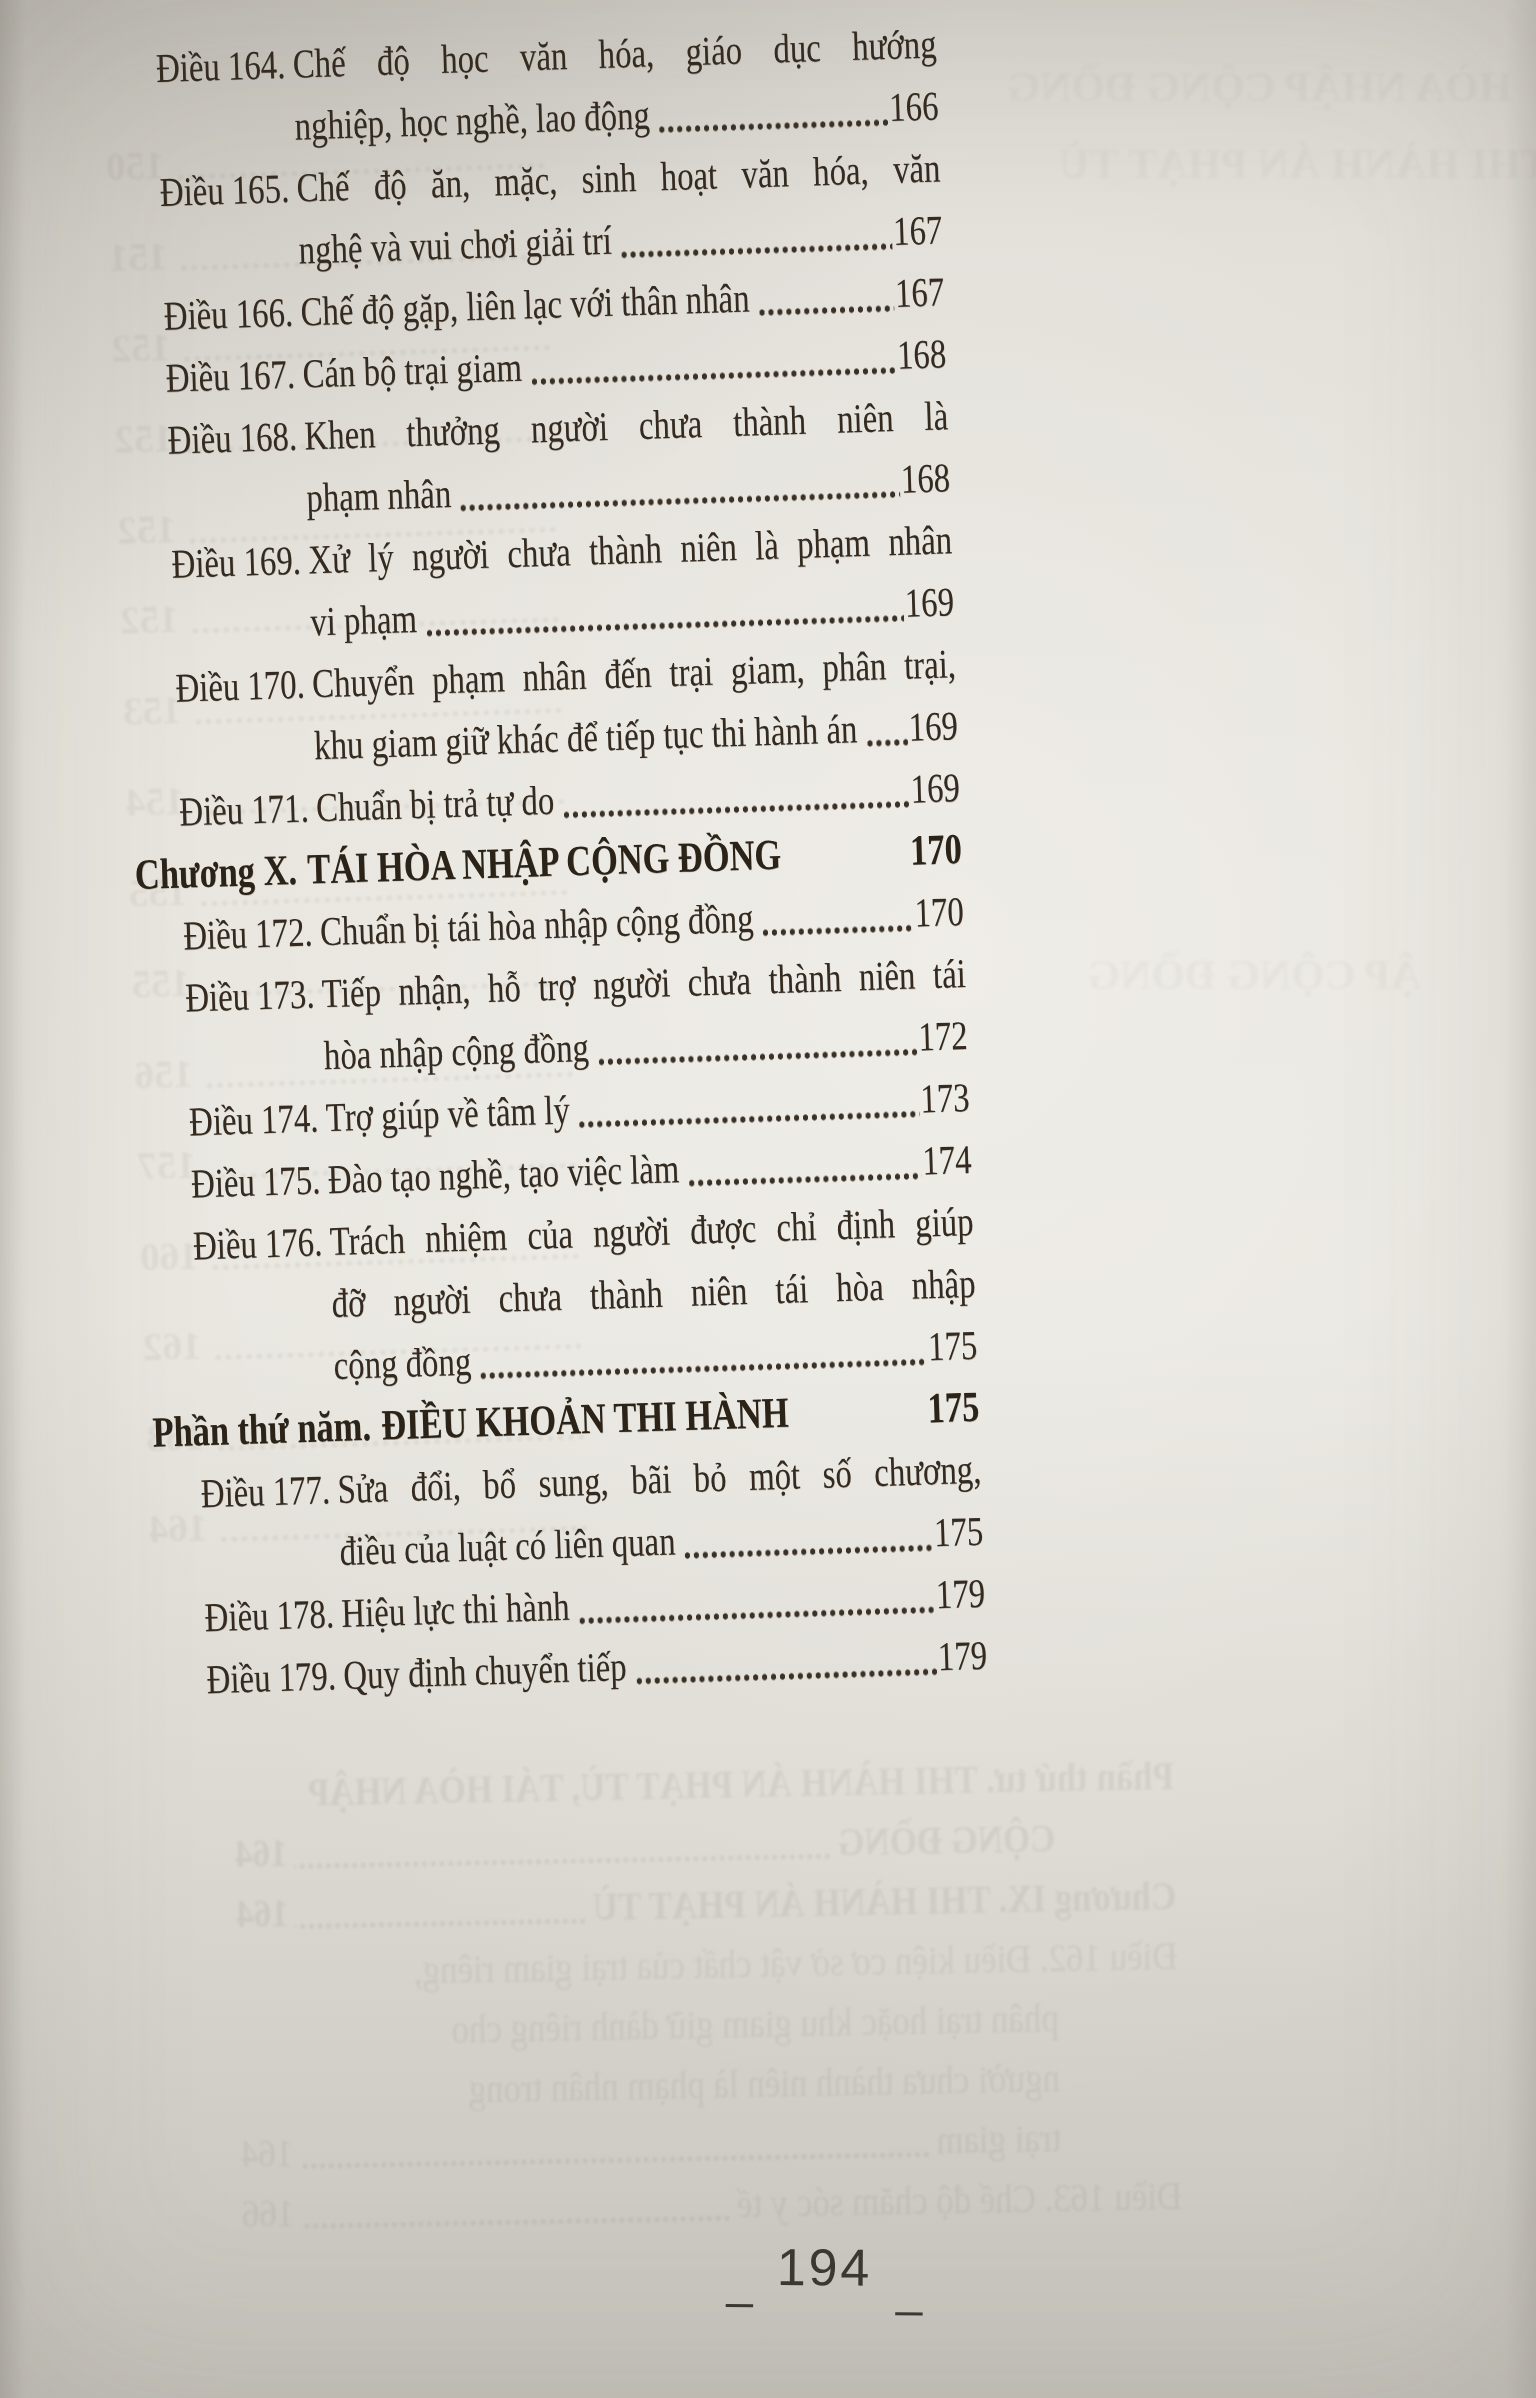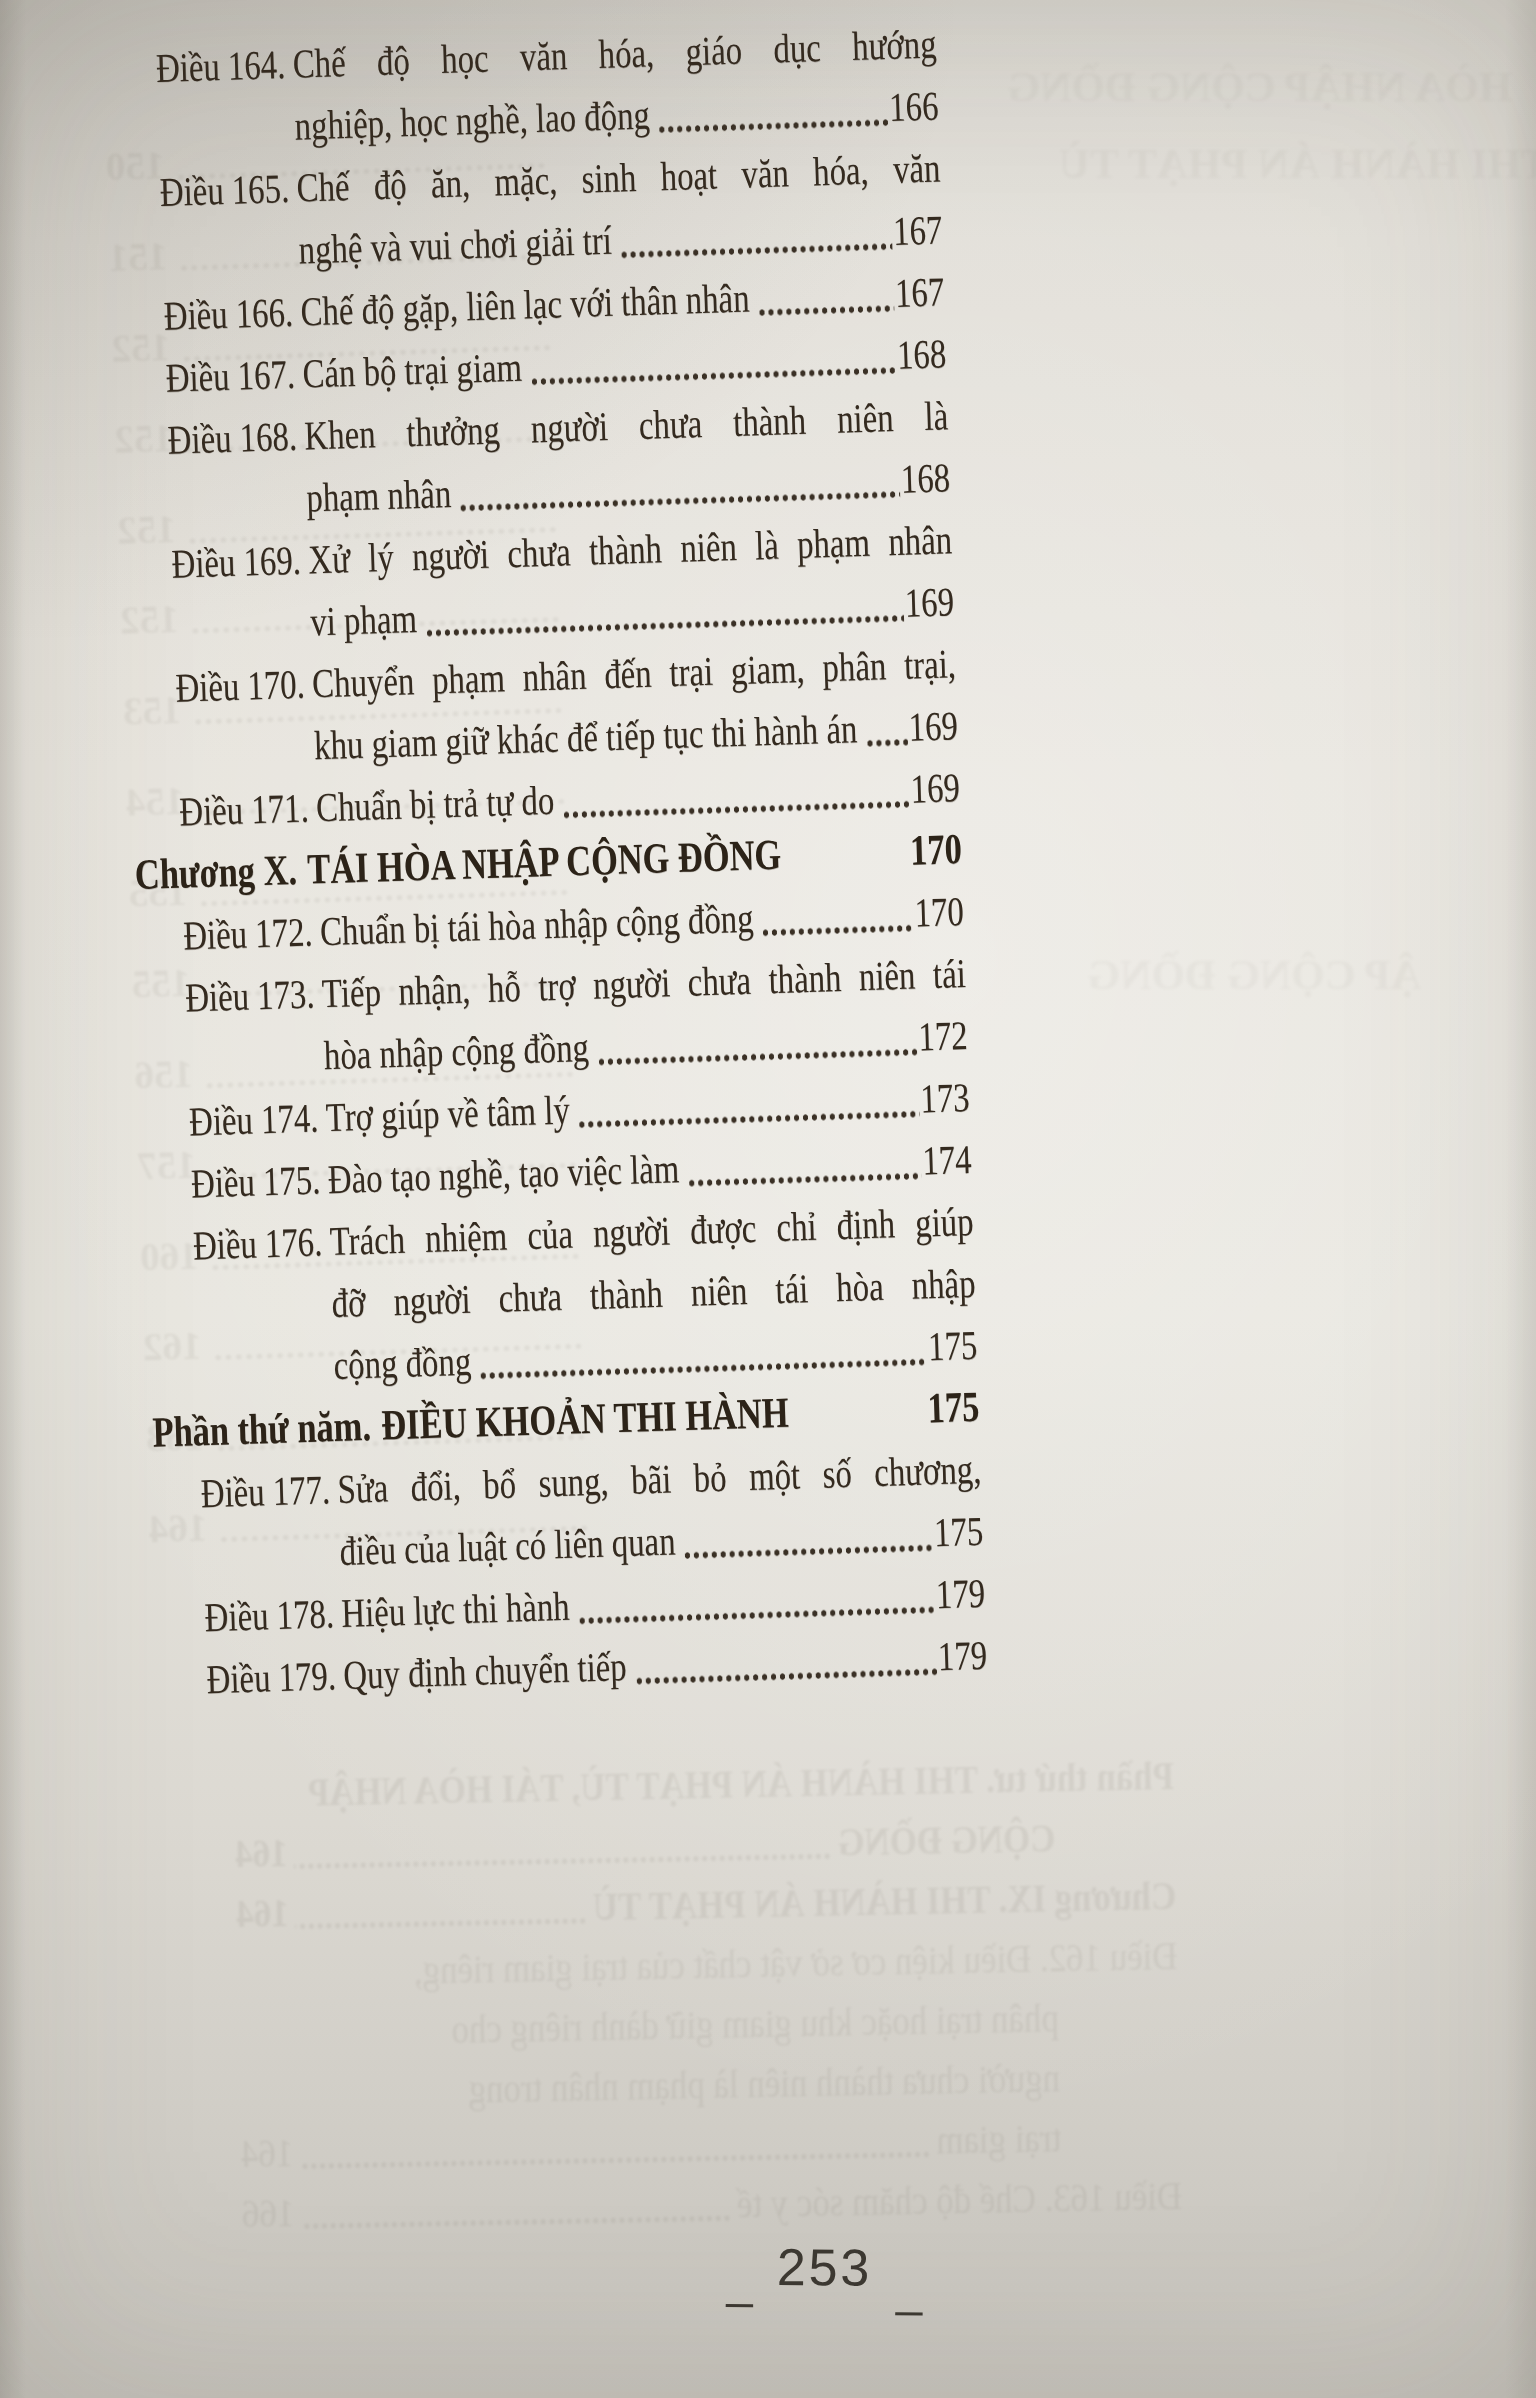--- a/index.html
+++ b/index.html
@@ -396,17 +396,17 @@
       </div>
       <div class="gb-row">
         <span class="gb-txt">Điều 163.  Chế độ chăm sóc y tế</span>
         <span class="gb-dots"></span>
         <span class="gb-pg">166</span>
       </div>
     </div>
 
   <div class="footer">
     <span class="fmark l">_</span>
-    <span class="fnum">253</span>
+    <span class="fnum">194</span>
     <span class="fmark r">_</span>
   </div>
 </div>
 
 
 </body></html>

